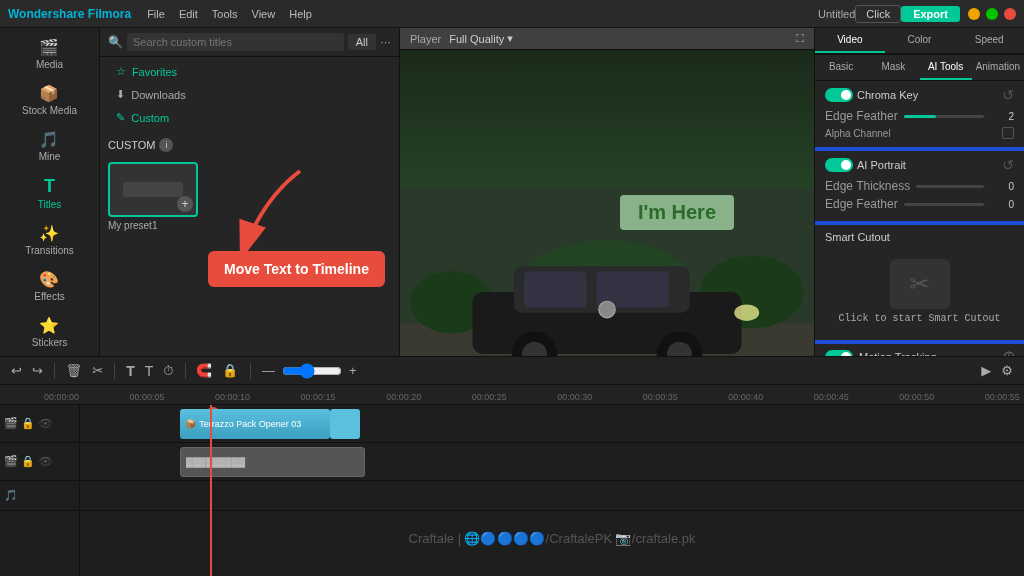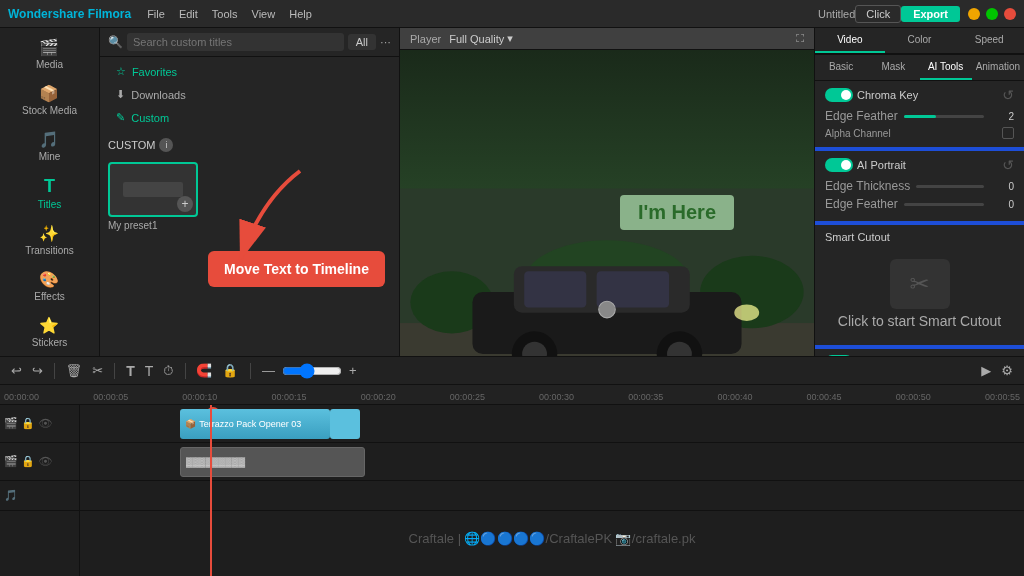--- a/index.html
+++ b/index.html
@@ -82,41 +82,41 @@
     .slider-row { display: flex; align-items: center; gap: 6px; margin-bottom: 4px; }
     .slider-label { font-size: 12px; color: #999; min-width: 70px; }
     .slider-track { flex: 1; height: 3px; background: #444; border-radius: 2px; position: relative; }
     .slider-fill { height: 100%; background: #00c896; border-radius: 2px; }
     .slider-val { font-size: 10px; color: #ccc; min-width: 24px; text-align: right; }
     .checkbox-row { display: flex; align-items: center; justify-content: space-between; font-size: 10px; color: #999; margin-bottom: 2px; }
     .checkbox-box { width: 12px; height: 12px; border: 1px solid #555; border-radius: 2px; }
 
     .smart-cutout-area { padding: 10px; display: flex; flex-direction: column; align-items: center; gap: 4px; }
     .smart-cutout-icon { width: 60px; height: 50px; background: #333; border-radius: 6px; display: flex; align-items: center; justify-content: center; font-size: 24px; color: #555; }
-    .smart-cutout-label { font-size: 14px; color: #aaa; text-align: left; }
+    .smart-cutout-label { font-size: 10px; color: #aaa; text-align: center; font-family: Liberation Mono, monospace; }
 
     .motion-tracking { padding: 6px 10px; border-bottom: 1px solid #111; }
     .mt-row { display: flex; align-items: center; gap: 6px; margin-bottom: 4px; }
     .mt-label { font-size: 11px; color: #ccc; flex: 1; }
     .mt-icon { font-size: 10px; color: #aaa; }
 
     .track-setting { padding: 6px 10px; border-bottom: 1px solid #111; }
     .ts-row { display: flex; align-items: center; gap: 6px; }
     .ts-btn { width: 28px; height: 14px; background: #555; border-radius: 7px; position: relative; cursor: pointer; }
     .ts-btn-eye { font-size: 14px; color: #aaa; cursor: pointer; }
 
     .link-element { padding: 6px 10px; border-bottom: 1px solid #111; }
     .link-select { background: #1a3a3a; border: 1px solid #00c896; color: #ccc; width: 100%; padding: 4px 6px; border-radius: 3px; font-size: 11px; cursor: pointer; display: flex; align-items: center; justify-content: space-between; }
     .link-dropdown { background: #2a2a2a; border: 1px solid #333; border-radius: 3px; margin-top: 2px; }
     .link-dropdown-item { padding: 4px 8px; font-size: 11px; color: #ccc; cursor: pointer; }
     .link-dropdown-item.active { color: #00c896; }
     .timeline-toolbar { display: flex; align-items: center; padding: 3px 8px; background: #222; border-bottom: 1px solid #111; gap: 4px; height: 28px; }
     .tl-btn { background: none; border: none; color: #aaa; cursor: pointer; font-size: 13px; padding: 2px 3px; }
     .tl-divider { width: 1px; height: 16px; background: #444; margin: 0 4px; }
-    .timeline-ruler { height: 20px; background: #222; border-bottom: 1px solid #111; position: relative; display: flex; align-items: flex-end; padding-bottom: 2px; }
+    .timeline-ruler { height: 20px; background: #222; border-bottom: 1px solid #111; position: relative; display: flex; align-items: flex-end; padding-bottom: 2px; padding-left: 40px; }
     .ruler-marks { display: flex; width: 100%; padding: 0 4px; justify-content: space-between; }
     .ruler-mark { font-size: 9px; color: #666; }
     .timeline-tracks { flex: 1; display: flex; position: relative; overflow: hidden; }
     .track-labels { width: 80px; background: #1e1e1e; border-right: 1px solid #111; display: flex; flex-direction: column; }
     .track-label { height: 38px; display: flex; align-items: center; padding: 0 4px; gap: 4px; border-bottom: 1px solid #111; }
     .track-icons { display: flex; gap: 3px; }
     .track-area { flex: 1; position: relative; display: flex; flex-direction: column; overflow: hidden; }
     .track-row { height: 38px; border-bottom: 1px solid #111; position: relative; }
     .playhead { position: absolute; top: 0; left: 130px; width: 2px; height: 100%; background: #e74c3c; z-index: 10; }
     .playhead::before { content: '▼'; position: absolute; top: -12px; left: -5px; color: #e74c3c; font-size: 10px; }

